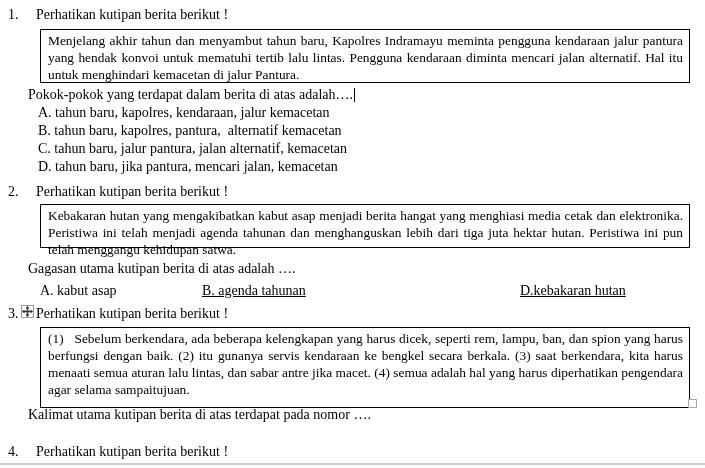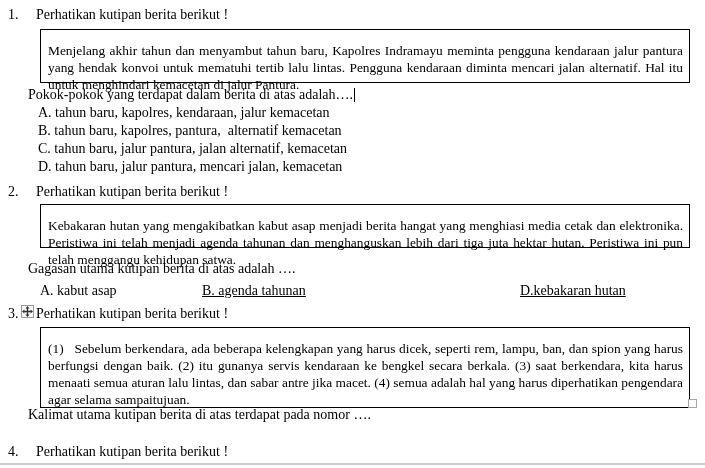--- a/index.html
+++ b/index.html
@@ -14,21 +14,21 @@
   }
   .abs{position:absolute;}
   .txt{white-space:pre-wrap;}
   .qline{left:0;right:0;height:18px;}
   .qnum{position:absolute;left:8px;top:0;}
   .qtext{position:absolute;left:36px;top:0;}
   .passage-box{
     left:40px;width:650px;
     border:1px solid #000;
     box-sizing:border-box;
-    padding:12px 6px 0 7px;
+    padding:2px 6px 0 7px;
   }
   .passage{
     margin:0;
     font-size:13.4px;
     line-height:17px;
     text-align:justify;
     white-space:pre-wrap;
   }
   .qsub{left:28px;}
   .opt{left:38px;height:18px;}
@@ -79,21 +79,21 @@
     <p class="passage">Menjelang akhir tahun dan menyambut tahun baru, Kapolres Indramayu meminta pengguna kendaraan jalur pantura yang hendak konvoi untuk mematuhi tertib lalu lintas. Pengguna kendaraan diminta mencari jalan alternatif. Hal itu untuk menghindari kemacetan di jalur Pantura.</p>
   </div>
 
   <div class="abs qsub" style="top:87px">
     <span class="txt">Pokok-pokok yang terdapat dalam berita di atas adalah….</span><span class="caret"></span>
   </div>
 
   <div class="abs opt" style="top:105px"><span class="txt">A. tahun baru, kapolres, kendaraan, jalur kemacetan</span></div>
   <div class="abs opt" style="top:123px"><span class="txt">B. tahun baru, kapolres, pantura,  alternatif kemacetan</span></div>
   <div class="abs opt" style="top:141px"><span class="txt">C. tahun baru, jalur pantura, jalan alternatif, kemacetan</span></div>
-  <div class="abs opt" style="top:159px"><span class="txt">D. tahun baru, jalur pantura, mencari jalan, kemacetan</span></div>
+  <div class="abs opt" style="top:159px"><span class="txt">D. tahun baru, jika pantura, mencari jalan, kemacetan</span></div>
 
   <div class="abs qline" style="top:184px">
     <span class="qnum txt">2.</span>
     <span class="qtext txt">Perhatikan kutipan berita berikut !</span>
   </div>
 
   <div class="abs passage-box" style="top:204px;height:44px">
     <p class="passage">Kebakaran hutan yang mengakibatkan kabut asap menjadi berita hangat yang menghiasi media cetak dan elektronika. Peristiwa ini telah menjadi agenda tahunan dan menghanguskan lebih dari tiga juta hektar hutan. Peristiwa ini pun telah menggangu kehidupan satwa.</p>
   </div>
 

